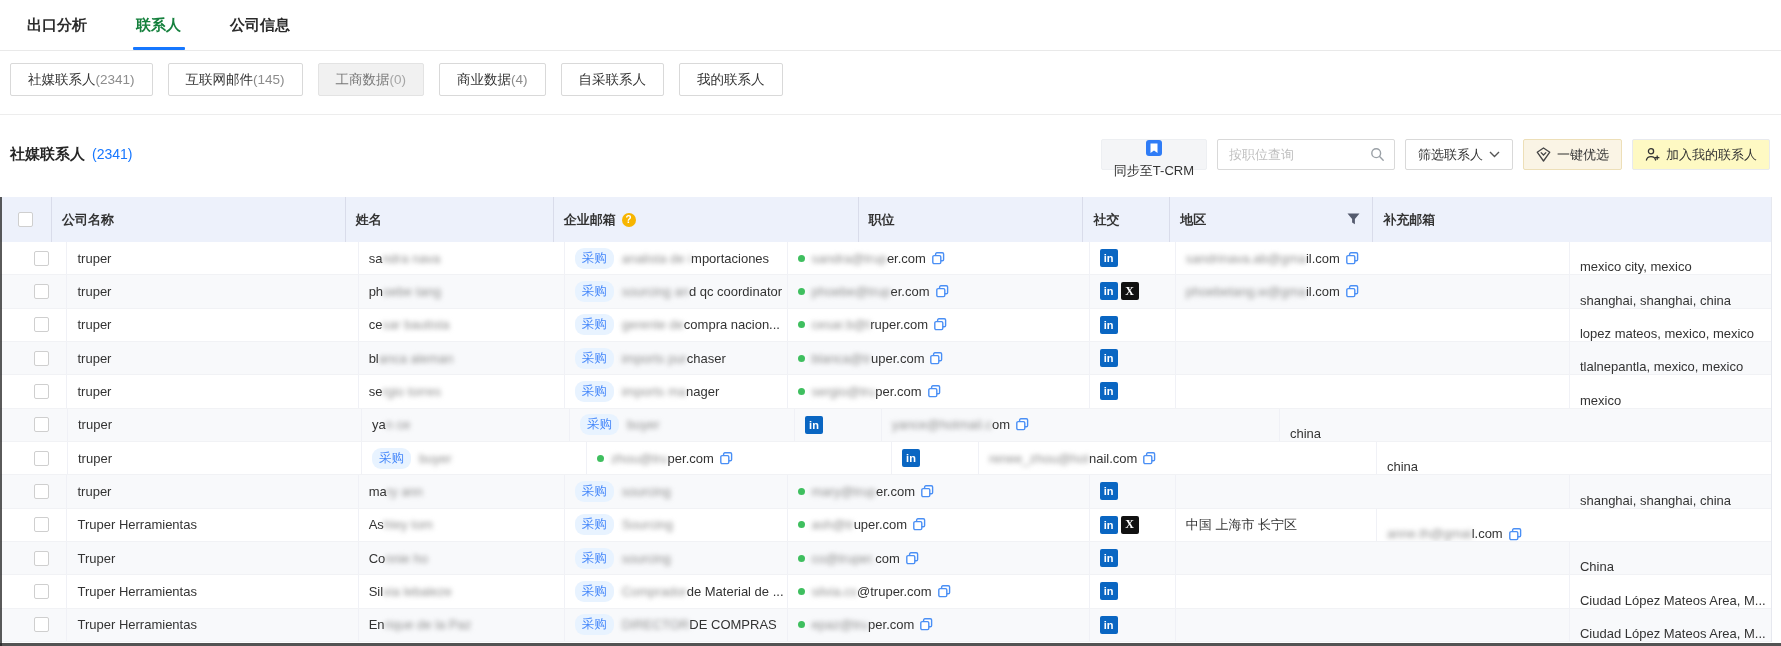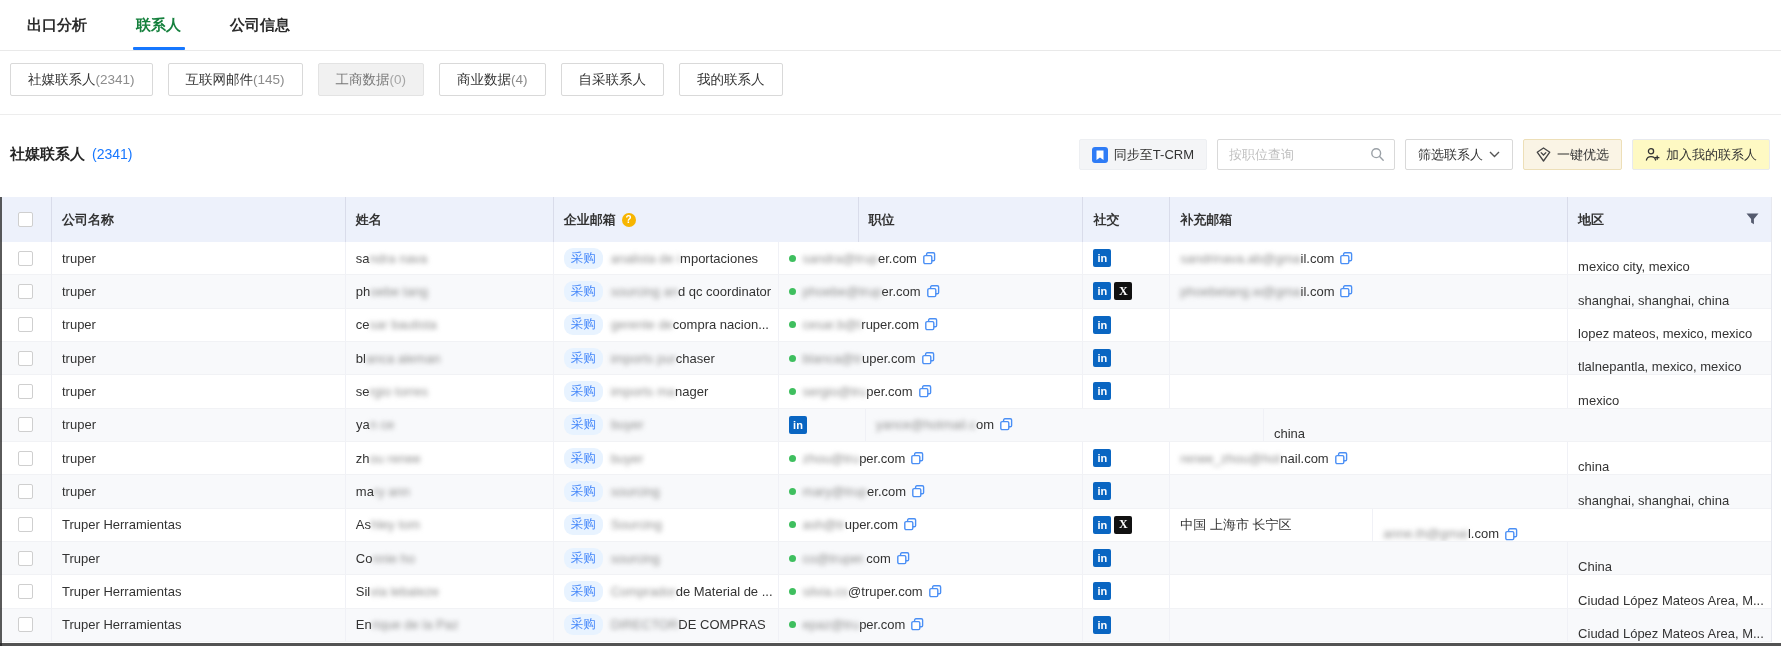--- a/index.html
+++ b/index.html
@@ -22,36 +22,36 @@
   .filter-btn .cnt{color:#8c8c8c;}
   .filter-btn.disabled{background:#f1f1f1;border-color:#e3e3e3;color:#777;}
   .filter-btn.disabled .cnt{color:#a6a6a6;}
   .sect-divider{position:absolute;top:114px;left:0;right:0;height:1px;background:#ededed;}
   
   .section-title{position:absolute;left:10px;top:145px;font-size:15px;font-weight:700;color:#262626;}
   .section-title .count{color:#1677ff;font-weight:400;font-size:14px;margin-left:7px;}
   .toolbar{position:absolute;top:139px;right:11px;height:31px;display:flex;gap:10px;}
   .tb-btn{display:flex;align-items:center;gap:6px;font-size:13px;color:#333;
     border-radius:2px;padding:0 12px;box-sizing:border-box;cursor:pointer;white-space:nowrap;}
-  .tb-sync{background:#f4f5f7;border:1px solid #edeff2;}
+  .tb-sync{background:#f4f5f7;border:1px solid #edeff2;flex-direction:column;}
   .tb-search{width:178px;background:#fff;border:1px solid #d9d9d9;display:flex;align-items:center;
     padding:0 9px;border-radius:2px;box-sizing:border-box;}
   .tb-search input{border:none;outline:none;flex:1;min-width:0;font-size:13px;color:#333;background:transparent;
     font-family:inherit;}
   .tb-search input::placeholder{color:#bfbfbf;}
   .tb-filter{background:#fff;border:1px solid #d9d9d9;}
   .tb-quick{background:#faf4e5;border:1px solid #eddfb8;}
   .tb-add{background:#fef9c3;border:1px solid #e8eaee;align-items:center;}
   
   .table{position:absolute;top:197px;left:0;width:1772px;border-right:1px solid #e6e8ef;box-sizing:border-box;}
   .thead{display:flex;height:45px;background:#edf1fb;}
   .th{display:flex;align-items:center;box-sizing:border-box;border-right:1px solid #d9dcea;
     padding-left:10px;font-size:13px;font-weight:700;color:#333;}
   .th:last-child{border-right:none;}
-  .tr{display:flex;height:33.33px;box-sizing:border-box;border-bottom:1px solid #f1f2f5;background:#fff;}
+  .tr{display:flex;height:33.33px;box-sizing:border-box;border-bottom:1px solid #f1f2f5;background:#fff;padding-left:16px;}
   .tr:nth-child(even){background:#f8f9fb;}
   .td{display:flex;align-items:center;box-sizing:border-box;border-right:1px solid #f0f1f6;
     padding-left:10px;font-size:13px;color:#333;overflow:hidden;white-space:nowrap;}
   .td:last-child{border-right:none;align-items:flex-end;}
   .w-check{width:52px;justify-content:center;padding-left:0;}
   .w-company{width:294px;}
   .w-name{width:208px;}
   .w-title{width:225px;}
   .w-email{width:305px;}
   .w-social{width:87px;}
@@ -180,31 +180,31 @@
     <div class="th w-email">
       <span>企业邮箱</span>
       <span class="help-ic">?</span>
     </div>
     <div class="th w-title">
         <span>职位</span>
       </div>
     <div class="th w-social">
         <span>社交</span>
       </div>
-    <div class="th w-extra">
-        <span>补充邮箱</span>
-      </div>
     <div class="th w-region">
       <span>地区</span>
       <span class="funnel-ic">
         <svg width="13" height="12" viewBox="0 0 13 12">
             <path d="M0.5 0.5 h12 L7.9 5.9 v5.4 L5.1 9.4 V5.9 Z" fill="#555b6e"></path>
           </svg>
       </span>
     </div>
+    <div class="th w-extra">
+        <span>补充邮箱</span>
+      </div>
   </div>
   <div id="tbody">
       <div class="tr">
         <div class="td w-check">
           <input class="cbx" type="checkbox" style="">
         </div>
         <div class="td w-company">
           <span>truper</span>
         </div>
         <div class="td w-name">
@@ -438,24 +438,20 @@
           <span>china</span>
         </div>
       </div>
       <div class="tr">
         <div class="td w-check">
           <input class="cbx" type="checkbox" style="">
         </div>
         <div class="td w-company">
           <span>truper</span>
         </div>
-        <div class="td w-name">
-          <span>zh</span>
-          <span class="blur">ou renee</span>
-        </div>
         <div class="td w-title">
           <span class="tag">采购</span>
           <span class="blur">buyer</span>
         </div>
         <div class="td w-email">
           <span class="dot"></span>
           <span class="blur">zhou@tru</span>
           <span>per.com</span>
           <span class="copy-ic">
             <svg width="13" height="13" viewBox="0 0 13 13">

